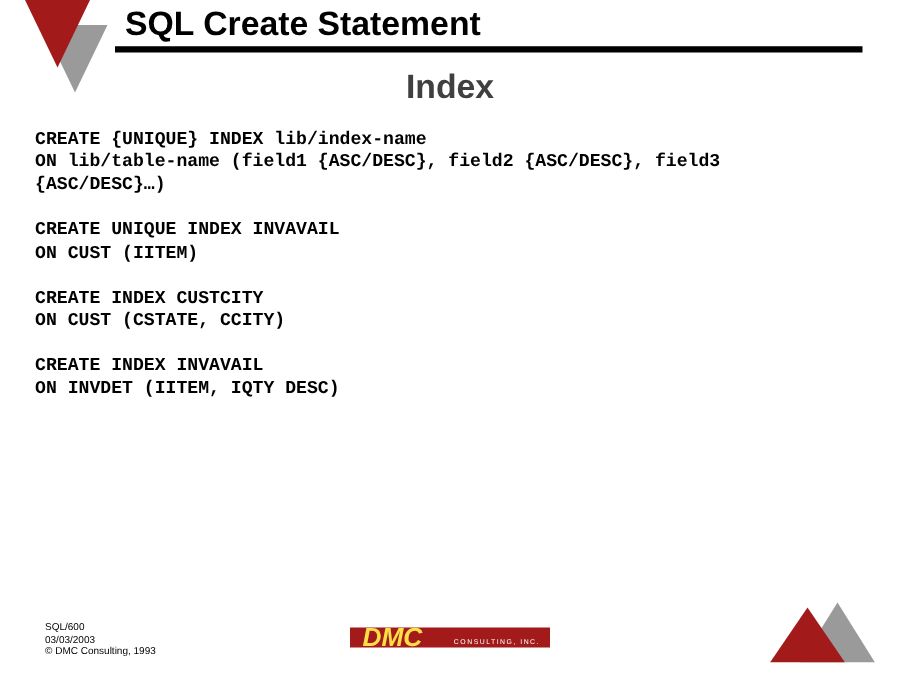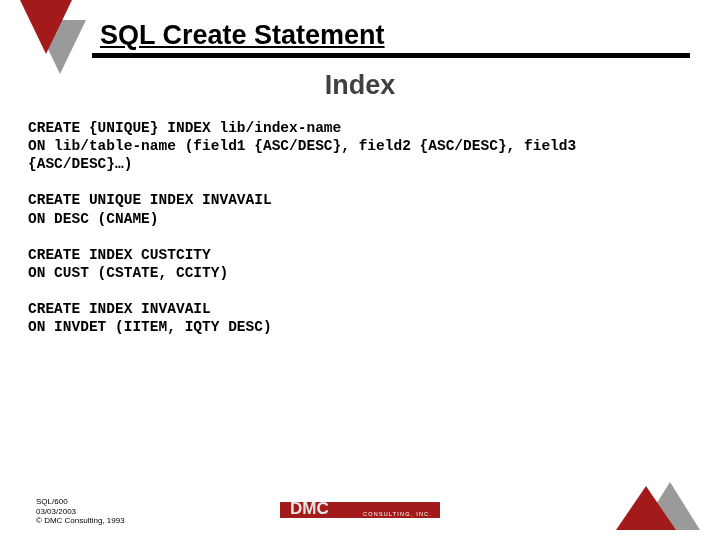--- a/index.html
+++ b/index.html
@@ -6,22 +6,21 @@
   body {
     width: 720px;
     height: 540px;
     background: #ffffff;
     font-family: "Arial Black", Arial, sans-serif;
     position: relative;
     overflow: hidden;
   }
   .header-area {
     position: relative;
-    padding-top: 20px;
-    text-decoration: underline;
+    padding-top: 4px;
   }
   .corner-logo {
     position: absolute;
     top: 0;
     left: 18px;
     width: 70px;
     height: 80px;
   }
   .title-block {
     margin-left: 92px;
@@ -88,22 +87,23 @@
     height: 16px;
     background: #a21a1a;
     position: relative;
   }
   .footer-bar-text {
     position: absolute;
     left: 10px;
     top: -3px;
     font-family: "Arial Black", Arial, sans-serif;
     font-weight: 900;
-    font-size: 17px;
-    color: #e5e5e5;
+    font-size: 21px;
+    font-style: italic;
+    color: #fde047;
   }
   .footer-bar-sub {
     position: absolute;
     right: 8px;
     bottom: 1px;
     font-family: Arial, sans-serif;
     font-size: 5.5px;
     letter-spacing: 1.2px;
     color: #fff;
   }
@@ -134,21 +134,21 @@
 <div class="subtitle">Index</div>
 
 <div class="body-text">
   <div class="block">
     <div>CREATE {UNIQUE} INDEX lib/index-name</div>
     <div>ON lib/table-name (field1 {ASC/DESC}, field2 {ASC/DESC}, field3</div>
     <div>{ASC/DESC}…)</div>
   </div>
   <div class="block">
     <div>CREATE  UNIQUE INDEX INVAVAIL</div>
-    <div>ON DESC (CNAME)</div>
+    <div>ON CUST (IITEM)</div>
   </div>
   <div class="block">
     <div>CREATE INDEX CUSTCITY</div>
     <div>ON CUST (CSTATE, CCITY)</div>
   </div>
   <div class="block">
     <div>CREATE INDEX INVAVAIL</div>
     <div>ON INVDET (IITEM, IQTY DESC)</div>
   </div>
 </div>

